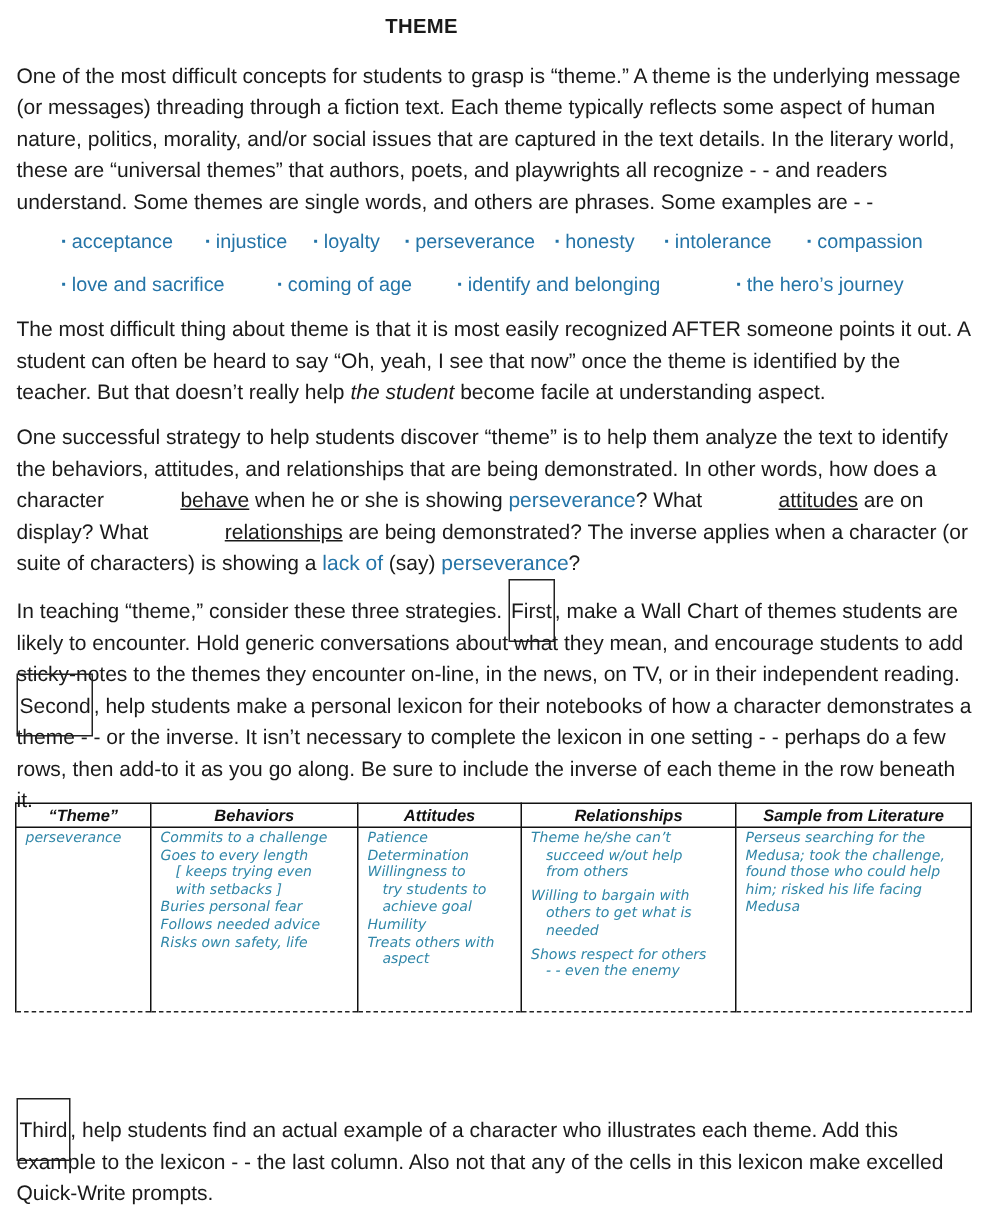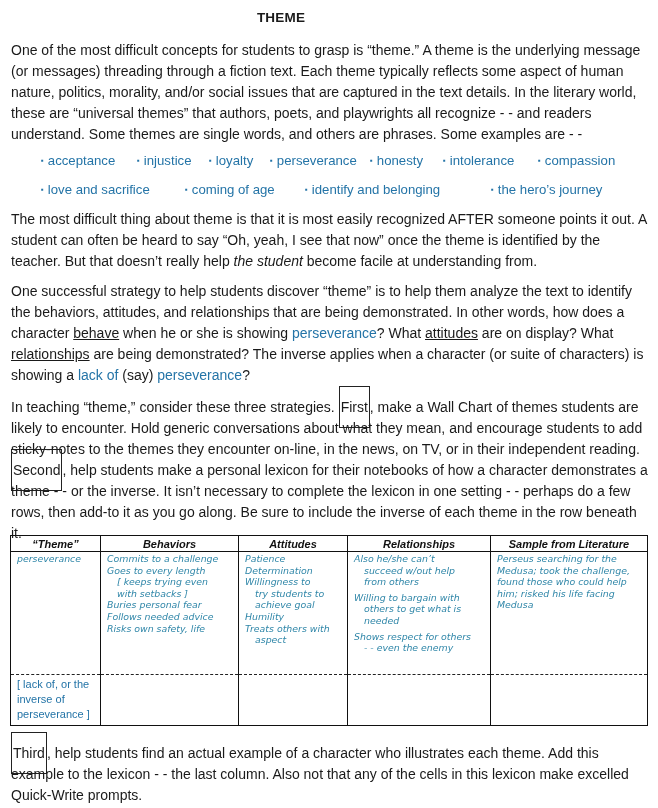--- a/index.html
+++ b/index.html
@@ -7,21 +7,21 @@
          font-family: "Liberation Sans", sans-serif; color: #1a1a1a; }
   .title { position: absolute; top: 10px; left: 0; width: 562px; text-align: center;
            font-weight: bold; font-size: 13.5px; letter-spacing: 0.2px; }
   .para { position: absolute; left: 11px; width: 640px; font-size: 14px; line-height: 21px; }
   .p1 { top: 40px; }
   .p2 { top: 209px; }
   .p3 { top: 281px; }
   .p4 { top: 397px; }
   .p5 { top: 743px; }
   .blue { color: #2474a7; }
-  u { text-decoration: underline; }
+  u { text-decoration: underline; margin-left: 47px; }
   .boxed { border: 1px solid #222; padding: 12px 1px; }
   .ex-row { position: absolute; font-size: 13.2px; color: #2474a7; }
   .ex-row span { position: absolute; white-space: nowrap; }
   .ex-row .b { font-size: 8px; position: relative; top: -2px; margin-right: 4px; }
   .r1 { top: 153px; }
   .r2 { top: 182px; }
   table.lex { position: absolute; top: 535px; left: 10px; width: 637px; border-collapse: collapse;
               table-layout: fixed; }
   table.lex th { border: 1.5px solid #111; font-size: 11px; font-weight: bold; padding: 1px 4px;
                  text-align: center; height: 13px; color: #111; font-style: italic; }
@@ -52,21 +52,21 @@
   <span style="left:443px"><span class="b">▪</span><span>intolerance</span></span>
   <span style="left:538px"><span class="b">▪</span><span>compassion</span></span>
 </div>
 <div class="ex-row r2">
   <span style="left:41px"><span class="b">▪</span><span>love and sacrifice</span></span>
   <span style="left:185px"><span class="b">▪</span><span>coming of age</span></span>
   <span style="left:305px"><span class="b">▪</span><span>identify and belonging</span></span>
   <span style="left:491px"><span class="b">▪</span><span>the hero’s journey</span></span>
 </div>
 
-<div class="para p2"><span>The most difficult thing about theme is that it is most easily recognized AFTER someone points it out.  A student can often be heard to say “Oh, yeah, I see that now” once the theme is identified by the teacher. But that doesn’t really help </span><em>the student</em><span> become facile at understanding from.</span></div>
+<div class="para p2"><span>The most difficult thing about theme is that it is most easily recognized AFTER someone points it out.  A student can often be heard to say “Oh, yeah, I see that now” once the theme is identified by the teacher. But that doesn’t really help </span><em>the student</em><span> become facile at understanding aspect.</span></div>
 
 <div class="para p3"><span>One successful strategy to help students discover “theme” is to help them analyze the text to identify the behaviors, attitudes, and relationships that are being demonstrated.  In other words, how does a character </span><u>behave</u><span> when he or she is showing </span><span class="blue">perseverance</span><span>?   What </span><u>attitudes</u><span> are on display?   What </span><u>relationships</u><span> are being demonstrated?   The inverse applies when a character (or suite of characters) is showing a </span><span class="blue">lack of</span><span> (say) </span><span class="blue">perseverance</span><span>?</span></div>
 
 <div class="para p4"><span>In teaching “theme,” consider these three strategies.  </span><span class="boxed">First</span><span>, make a Wall Chart of themes students are likely to encounter.  Hold generic conversations about what they mean, and encourage students to add sticky-notes to the themes they encounter on-line, in the news, on TV, or in their independent reading.   </span><span class="boxed">Second</span><span>, help students make a personal lexicon for their notebooks of how a character demonstrates a theme - - or the inverse.  It isn’t necessary to complete the lexicon in one setting - - perhaps do a few rows, then add-to it as you go along.  Be sure to include the inverse of each theme in the row beneath it.</span></div>
 
 <table class="lex">
   <colgroup>
     <col style="width:90px">
       <col style="width:138px">
       <col style="width:109px">
@@ -100,44 +100,33 @@
         <span class="line">Patience</span>
         <span class="line">Determination</span>
         <span class="line">Willingness to</span>
         <span class="line ind">try students to</span>
         <span class="line ind">achieve goal</span>
         <span class="line">Humility</span>
         <span class="line">Treats others with</span>
         <span class="line ind">aspect</span>
       </td>
       <td>
-        <span class="line">Also he/she can’t</span>
+        <span class="line">Theme he/she can’t</span>
         <span class="line ind">succeed w/out help</span>
         <span class="line ind">from others</span>
         <span class="line gap">Willing to bargain with</span>
         <span class="line ind">others to get what is</span>
         <span class="line ind">needed</span>
         <span class="line gap">Shows respect for others</span>
         <span class="line ind">- - even the enemy</span>
       </td>
       <td>
         <span class="line">Perseus searching for the</span>
         <span class="line">Medusa; took the challenge,</span>
         <span class="line">found those who could help</span>
         <span class="line">him; risked his life facing</span>
         <span class="line">Medusa</span>
       </td>
     </tr>
-    <tr class="inv">
-      <td class="invlabel">
-        <span class="line">[ lack of, or the</span>
-        <span class="line">inverse of</span>
-        <span class="line">perseverance ]</span>
-      </td>
-      <td></td>
-      <td></td>
-      <td></td>
-      <td></td>
-    </tr>
   </tbody>
 </table>
 
 <div class="para p5"><span class="boxed">Third</span><span>, help students find an actual example of a character who illustrates each  theme.  Add this example to the lexicon - - the last column.    Also not that any of the cells in this lexicon make excelled Quick-Write prompts.</span></div>
 
 </body></html>

